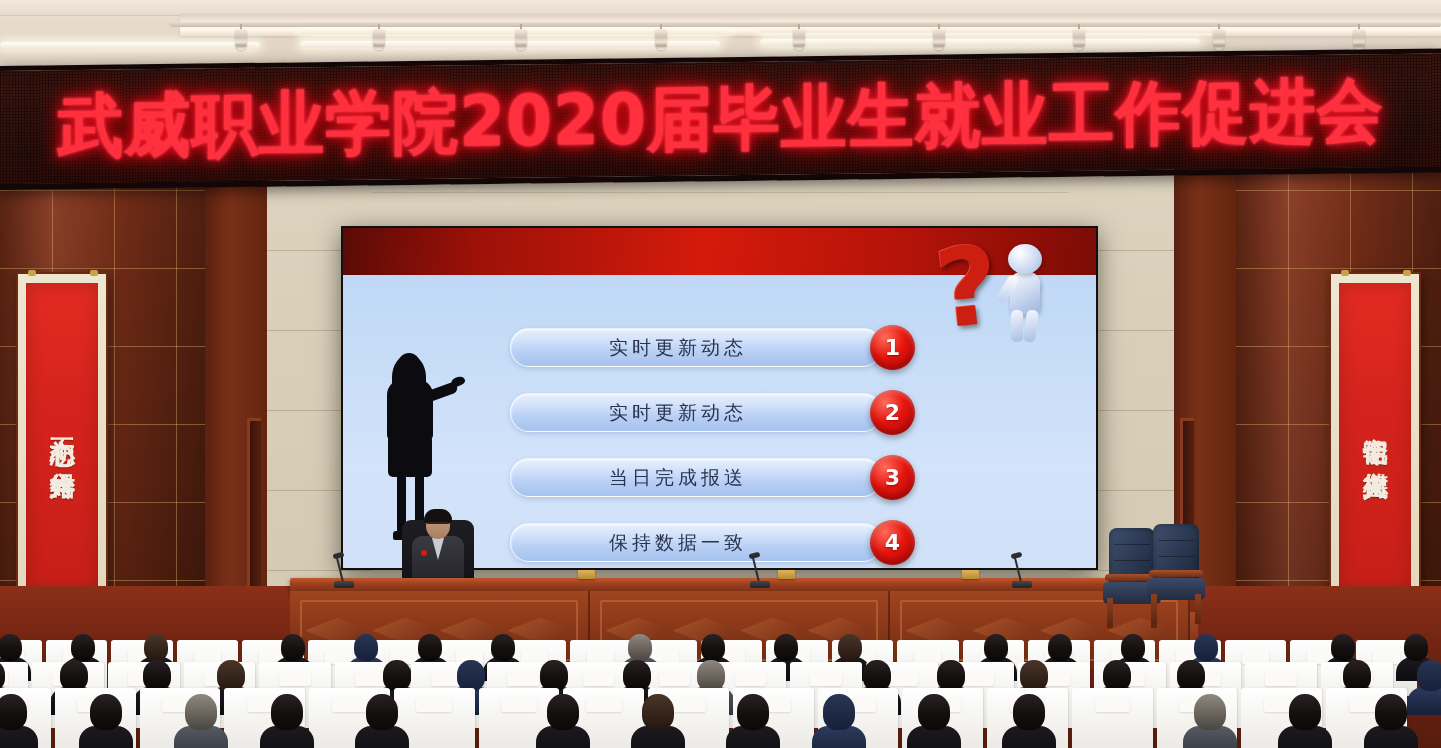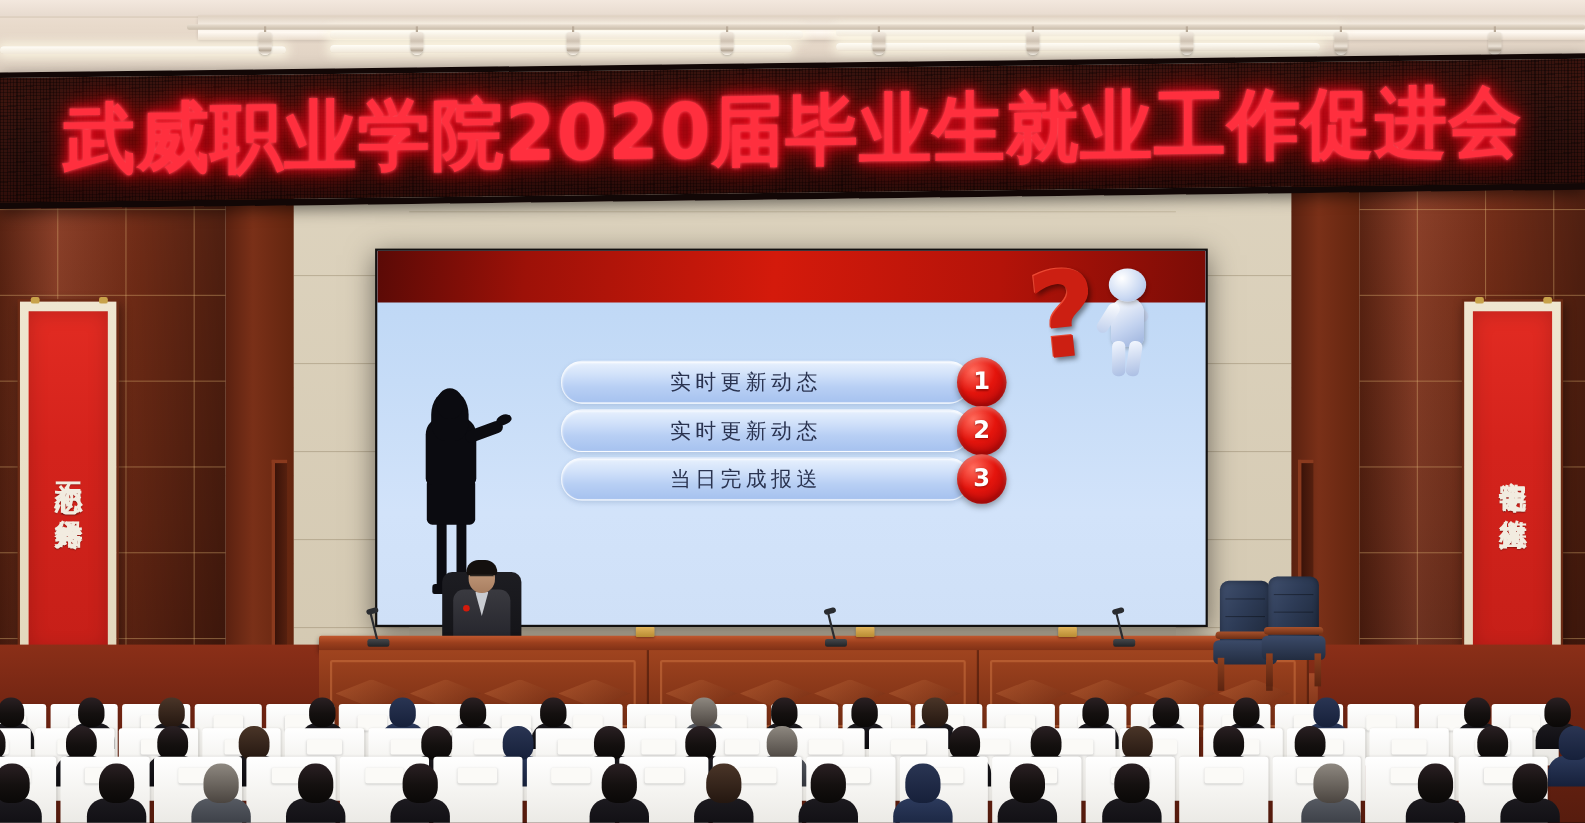--- a/index.html
+++ b/index.html
@@ -236,21 +236,21 @@
   }
   .silhouette .s-leg.g1 { left: 30px; }
   .silhouette .s-leg.g2 { left: 48px; }
   .silhouette .s-shoe {
     position: absolute; top: 178px; width: 17px; height: 9px; background: #0b0b10; border-radius: 3px 6px 2px 2px;
   }
   .silhouette .s-shoe.h1 { left: 26px; }
   .silhouette .s-shoe.h2 { left: 46px; }
 
   .bars { position: absolute; left: 167px; top: 100px; width: 405px; }
-  .bar-row { position: relative; height: 39px; margin-bottom: 5px; }
+  .bar-row { position: relative; height: 39px; margin-bottom: 26px; }
   .bar-pill {
     position: absolute; left: 0; top: 0; width: 372px; height: 100%;
     border-radius: 19px;
     background: linear-gradient(180deg,#e7f0fd 0%,#d2e2fa 30%,#b8cff4 62%,#a6c2ef 100%);
     border: 1px solid rgba(255,255,255,.75);
     box-shadow: 0 2px 5px rgba(70,100,150,.22), inset 0 1px 2px rgba(255,255,255,.9);
     display: flex; align-items: center; justify-content: center;
   }
   .bar-label {
     color: #2a3350; font-size: 19px; font-weight: 500; letter-spacing: 4px;
@@ -584,20 +584,26 @@
             <div class="bar-pill">
               <div class="bar-label">实时更新动态</div>
             </div>
             <div class="bar-badge">2</div>
           </div>
           <div class="bar-row">
             <div class="bar-pill">
               <div class="bar-label">当日完成报送</div>
             </div>
             <div class="bar-badge">3</div>
+          </div>
+          <div class="bar-row">
+            <div class="bar-pill">
+              <div class="bar-label">保持数据一致</div>
+            </div>
+            <div class="bar-badge">4</div>
           </div>
         </div>
     </div>
   </div>
 
   <div class="stage-floor"></div>
   <div class="floor-strip"></div>
 
   <div class="speaker">
     <div class="chair"></div>

